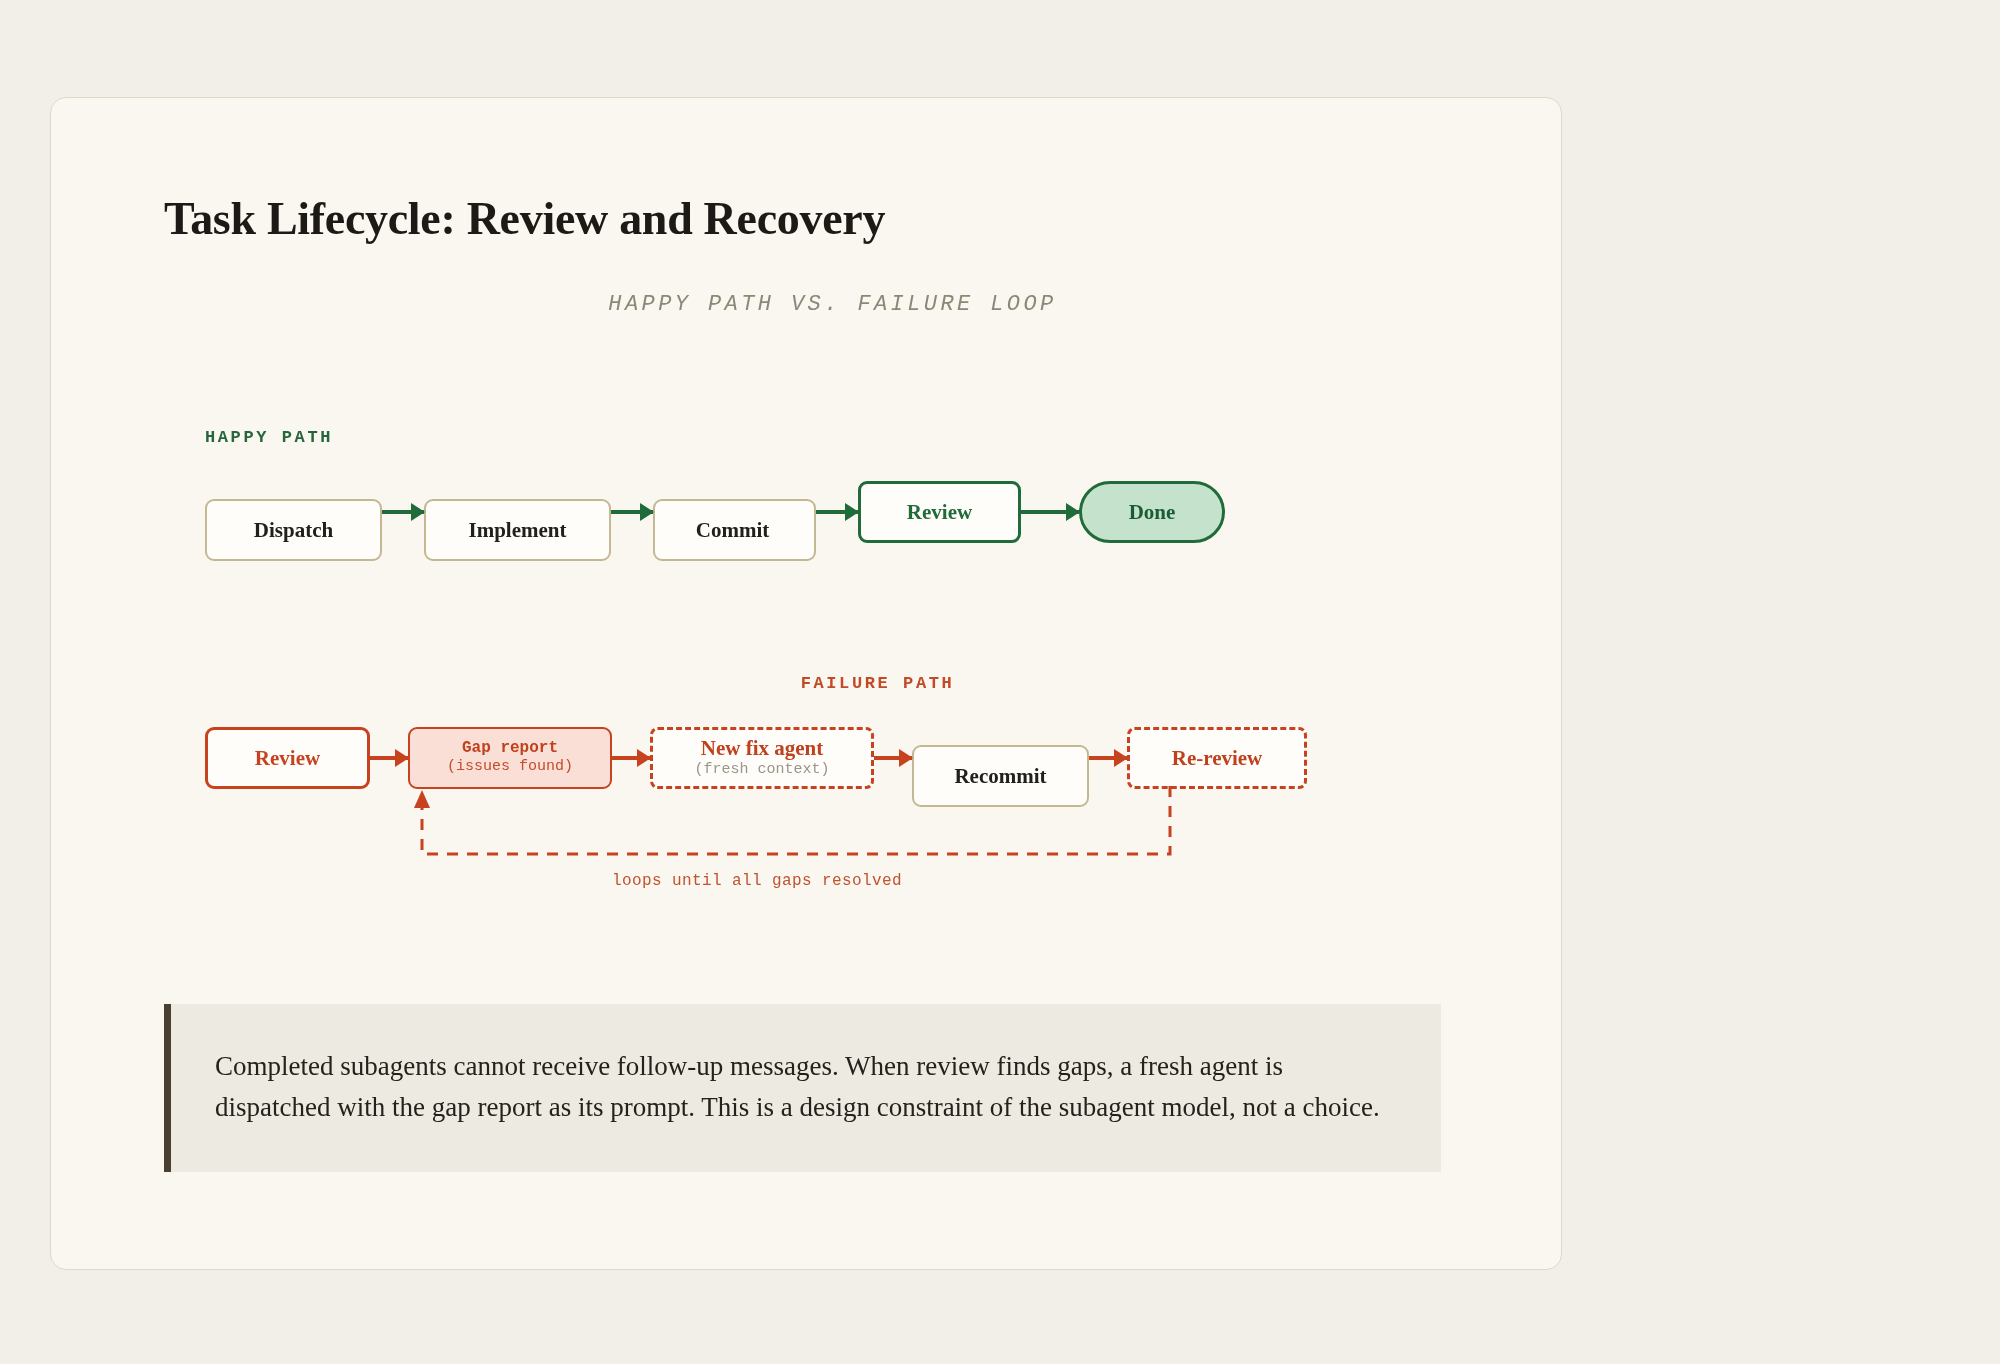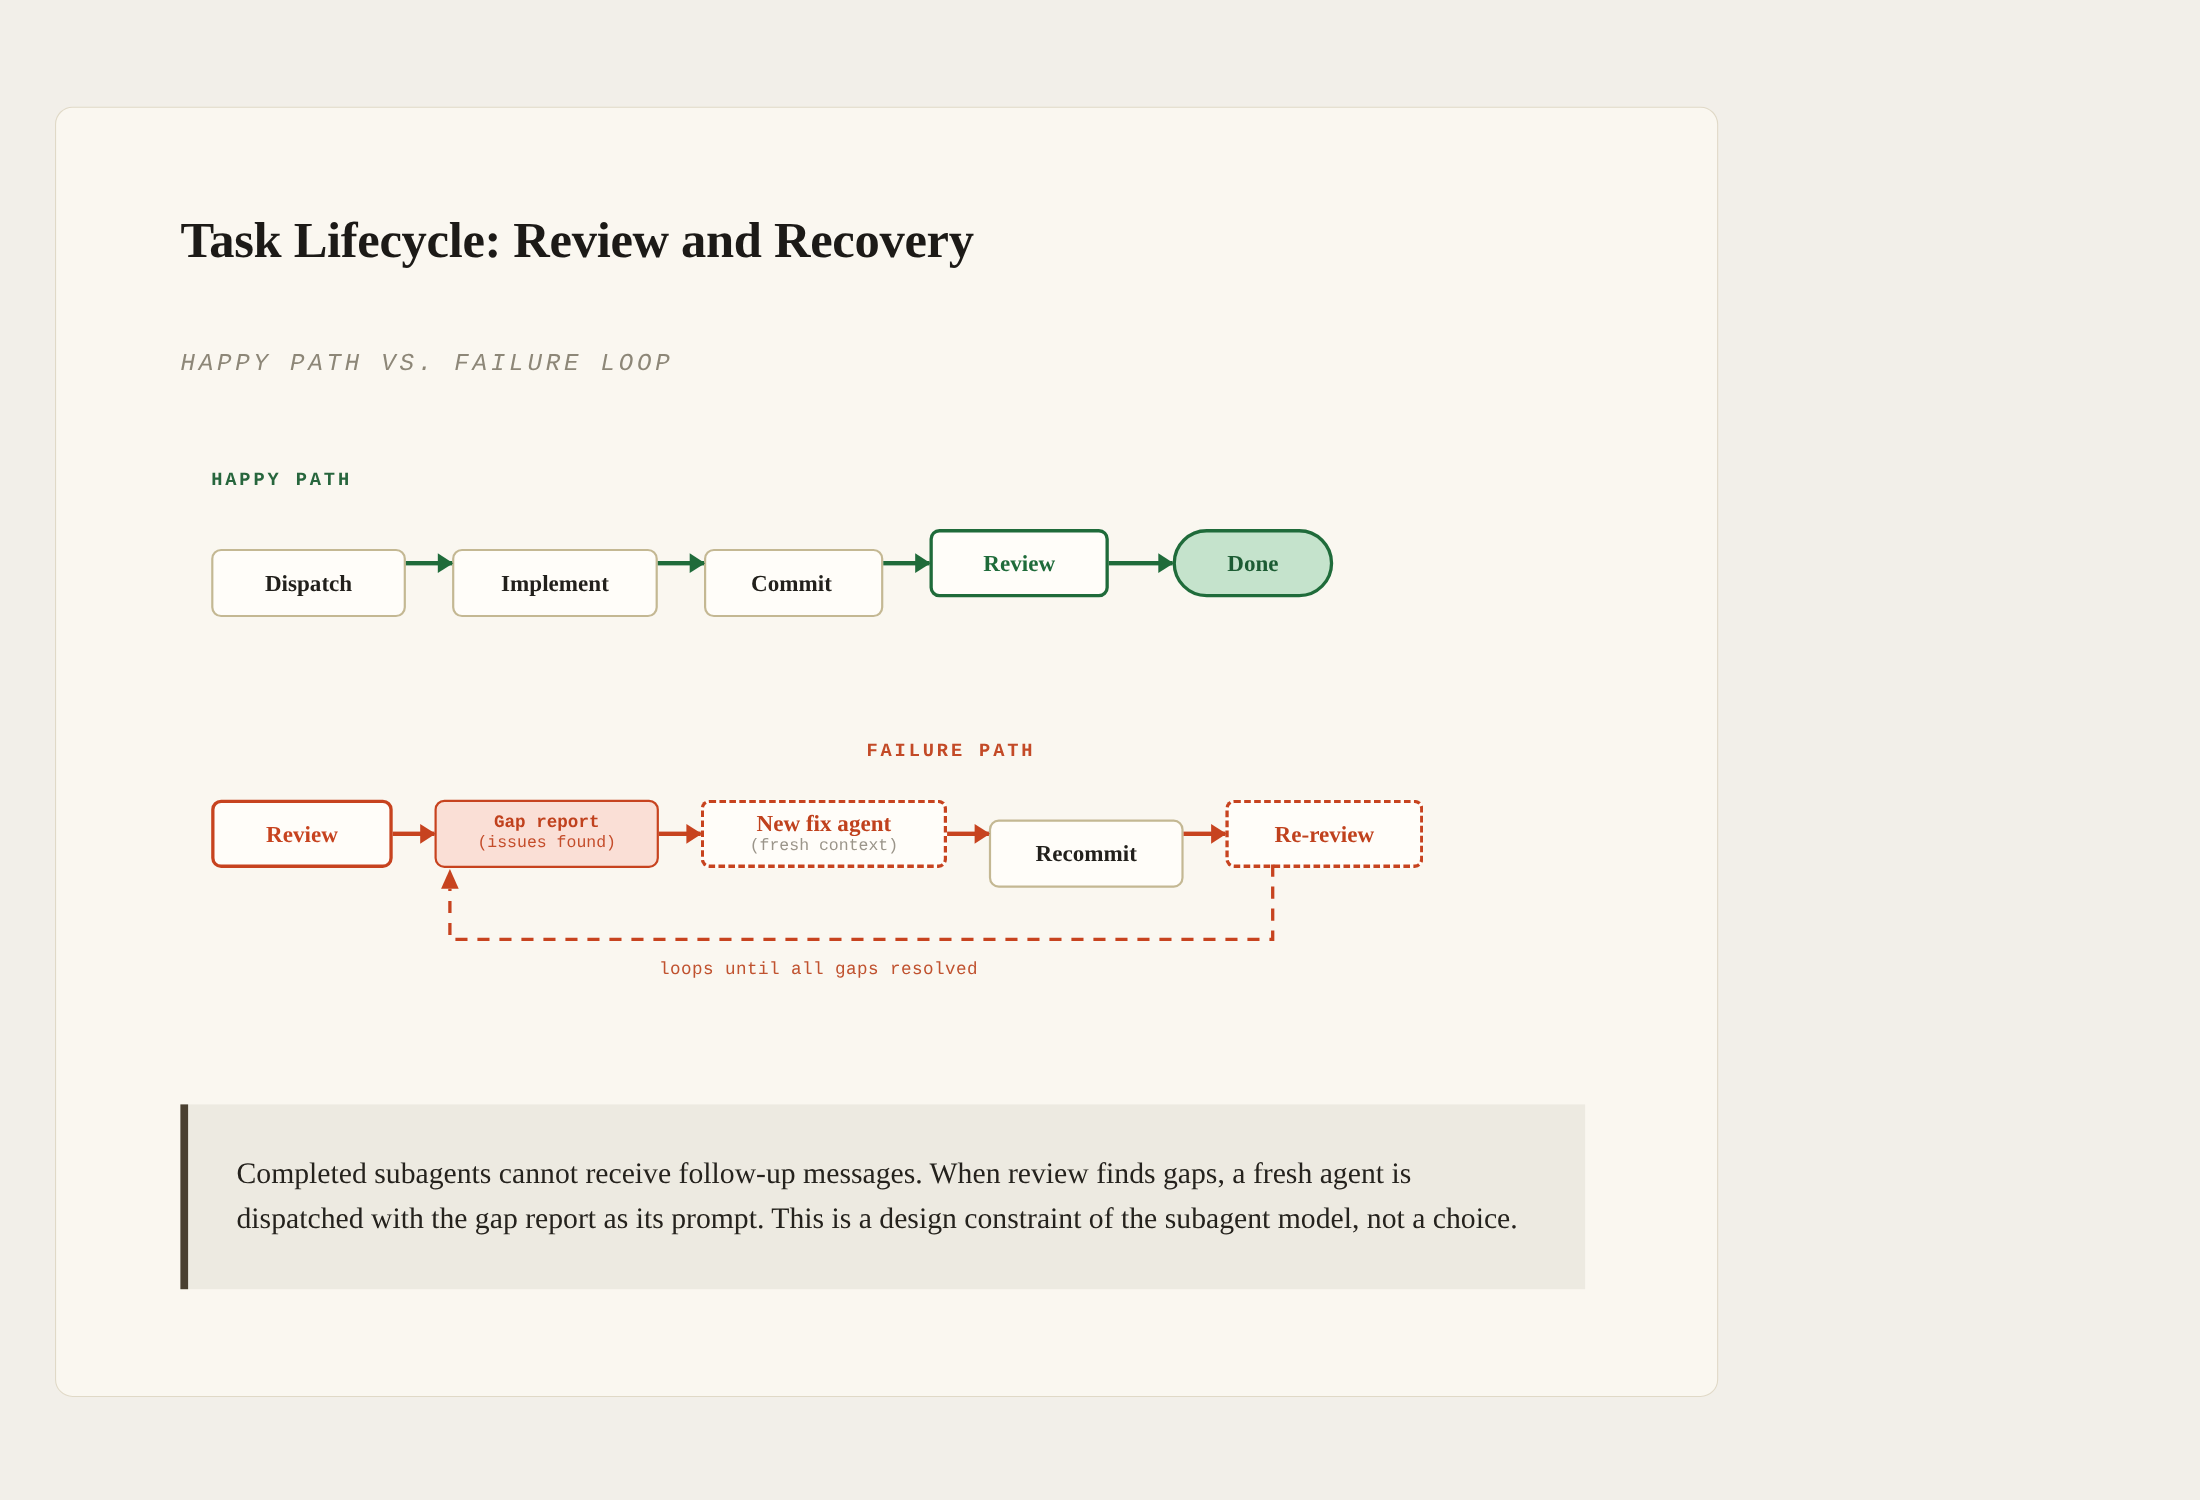--- a/index.html
+++ b/index.html
@@ -50,27 +50,28 @@
     letter-spacing: -0.3px;
     margin: 0;
   }
 
   .subtitle {
     font-family: "Liberation Mono", monospace;
     font-style: italic;
     font-size: 22px;
     letter-spacing: 3.4px;
     color: #8d8778;
-    margin: 72px 0 0 0;
+    margin: 46px 0 0 0;
+    text-align: center;
   }
 
   
   .flow-wrap {
     position: absolute;
-    left: 106px;
+    left: 119px;
     top: 330px;
     width: 1380px;
   }
 
   .lane { position: relative; }
 
   .lane-label {
     font-family: "Liberation Mono", monospace;
     font-size: 17px;
     font-weight: bold;

